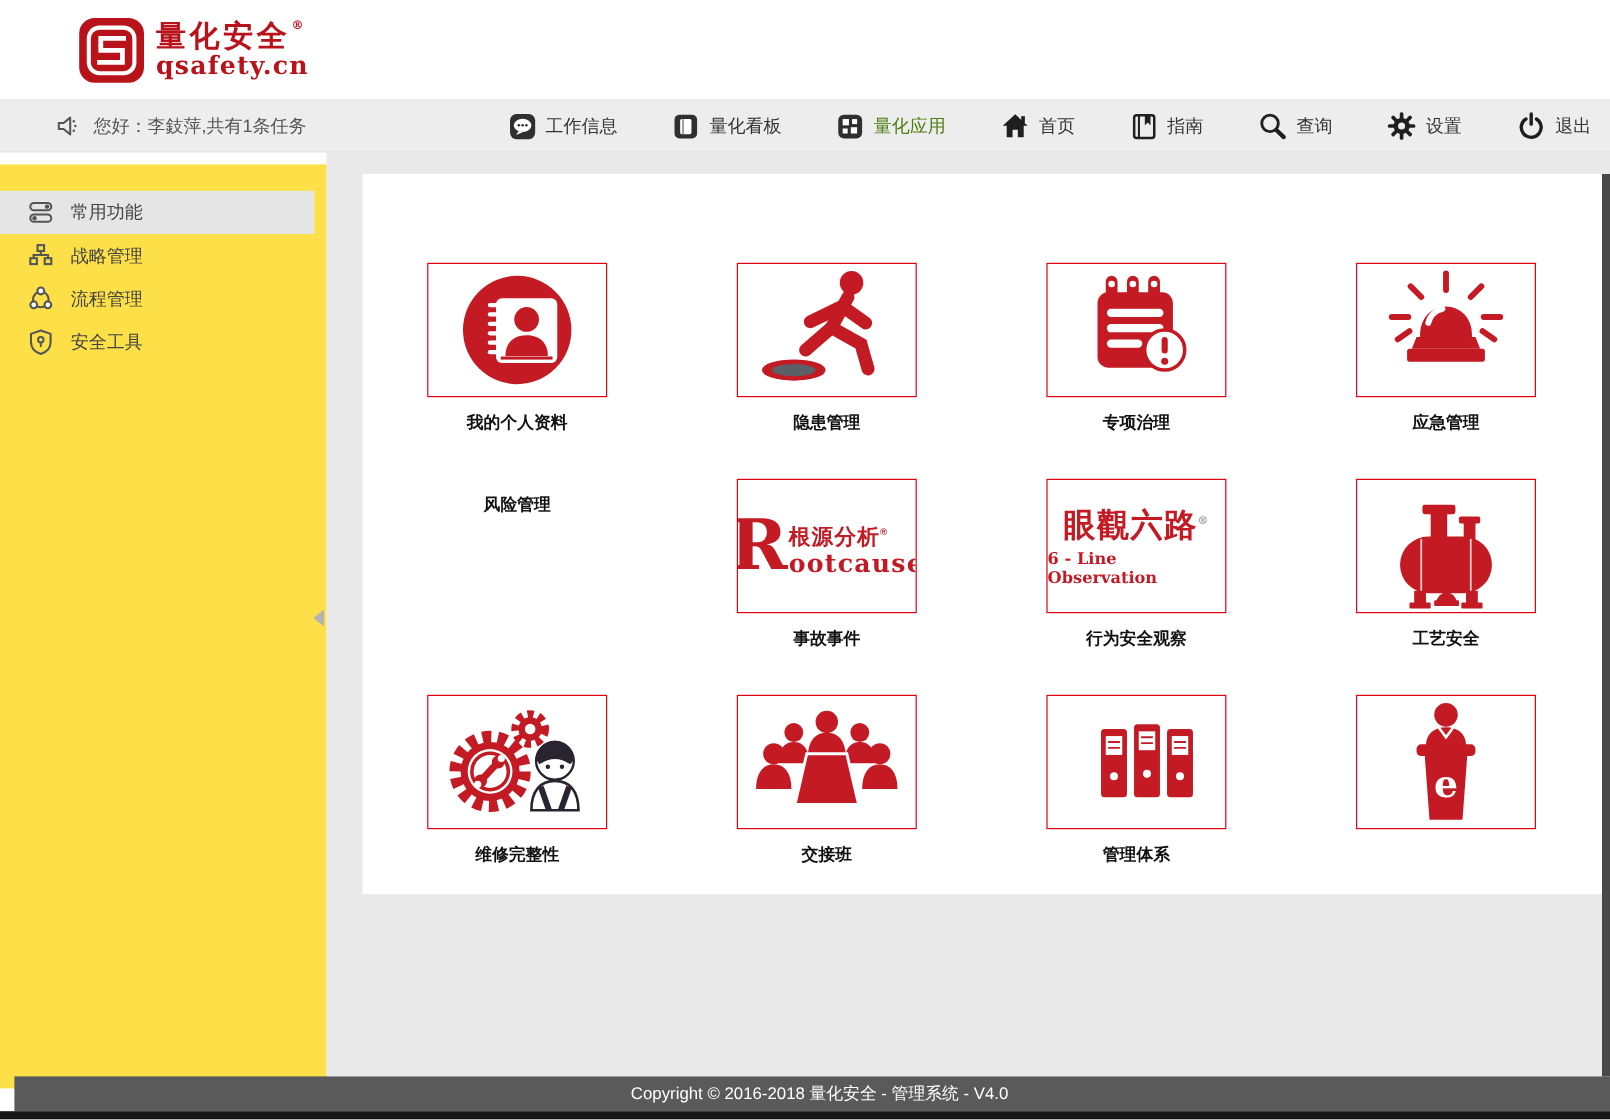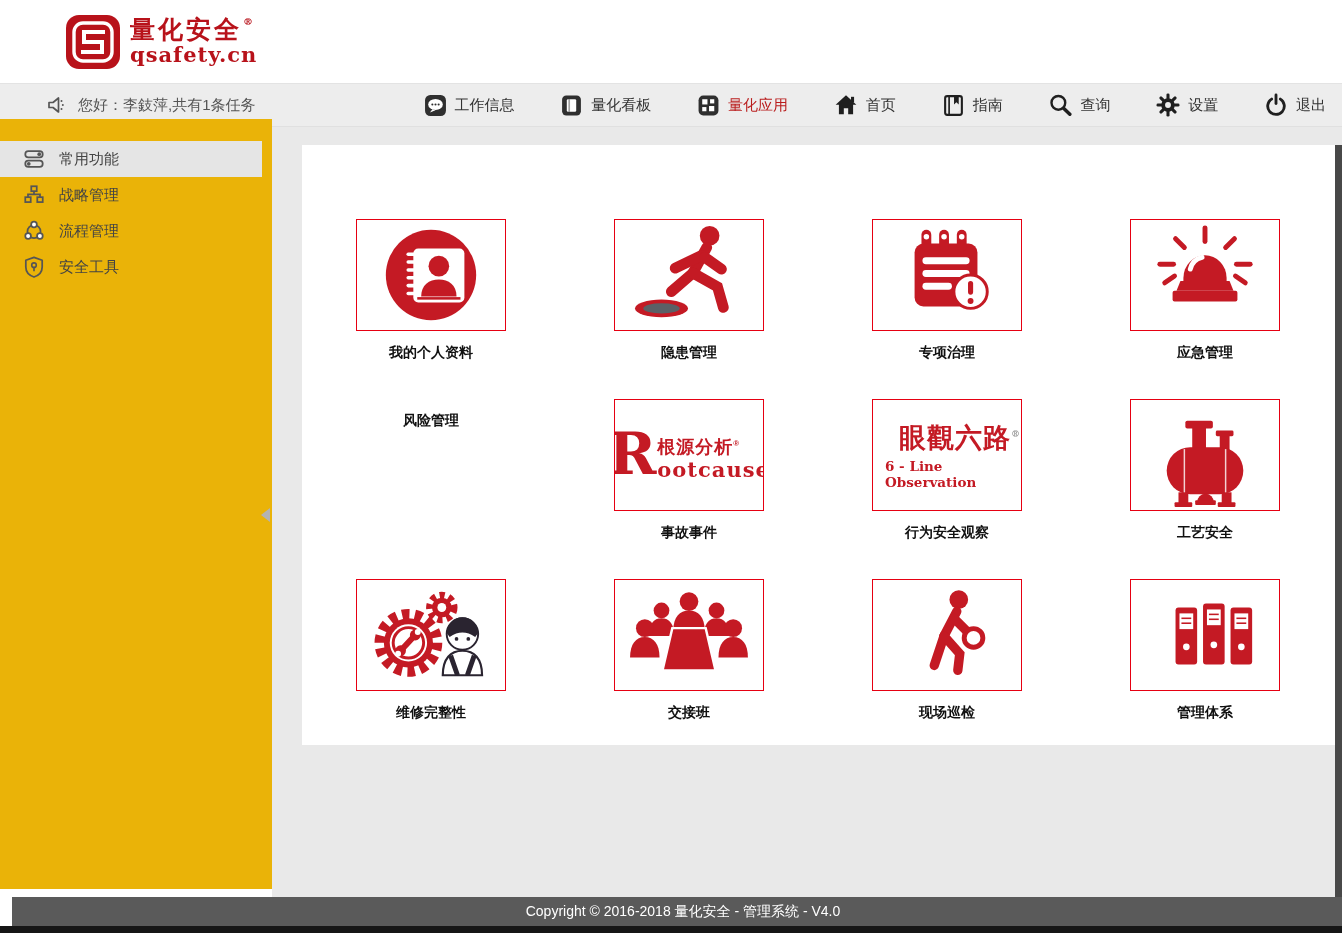--- a/index.html
+++ b/index.html
@@ -17,26 +17,26 @@
   .logo-text { display:flex; flex-direction:column; line-height:1.05; }
   .brand-cn { font-family:"DejaVu Serif","Liberation Serif",serif; font-weight:bold; font-size:25px; color:#b8121a; letter-spacing:3px; }
   .brand-reg { font-size:10px; vertical-align:top; margin-left:1px; }
   .brand-domain { font-family:"DejaVu Serif","Liberation Serif",serif; font-weight:bold; font-size:21px; color:#b8121a; letter-spacing:1px; }
 
   
   .navbar { position:absolute; left:0; top:83px; width:1342px; height:44px; background:#ededed; border-top:1px solid #e3e3e3; border-bottom:1px solid #e0e0e0; display:flex; align-items:center; }
   .greeting { display:flex; align-items:center; gap:10px; margin-left:46px; color:#555; font-size:15px; flex:0 0 auto; }
   .nav-items { flex:1; display:flex; justify-content:space-between; align-items:center; margin-left:168px; padding-right:16px; }
   .nav-item { display:flex; align-items:center; gap:8px; font-size:15px; color:#333; cursor:pointer; white-space:nowrap; }
-  .nav-item.active .nav-label { color:#b91c1c; }
+  .nav-item.active .nav-label { color:#4d7c0f; }
   .nav-icon { display:flex; align-items:center; }
 
   
   .content-bg { position:absolute; left:272px; top:127px; width:1070px; height:770px; background:#e9e9e9; }
-  .sidebar { position:absolute; left:0; top:119px; width:272px; height:770px; background:#eab308; padding-top:22px; }
+  .sidebar { position:absolute; left:0; top:137px; width:272px; height:770px; background:#fde047; padding-top:22px; }
   .side-item { display:flex; align-items:center; gap:13px; height:36px; padding-left:22px; margin-right:10px; font-size:15px; color:#444; cursor:pointer; }
   .side-item.active { background:#e5e5e5; }
   .collapse-arrow { position:absolute; left:261px; top:508px; width:0; height:0; border-top:7px solid transparent; border-bottom:7px solid transparent; border-right:9px solid #b3b3b3; cursor:pointer; }
 
   .panel { position:absolute; left:302px; top:145px; width:1033px; height:600px; background:#fff; overflow:hidden; }
   .grid { display:grid; grid-template-columns:repeat(4,258px); justify-items:center; padding-top:74px; }
   .cell { display:flex; flex-direction:column; align-items:center; margin-bottom:37px; cursor:pointer; }
   .tile { width:150px; height:112px; border:1px solid #e60012; background:#fff; display:flex; align-items:center; justify-content:center; overflow:hidden; }
   .tile-label { margin-top:13px; font-size:14px; font-weight:bold; color:#111; height:18px; }
 
@@ -56,21 +56,21 @@
   .tt-en { color:#d81e1e; font-size:9px; font-weight:bold; letter-spacing:.5px; }
   .tt-job { color:#1d8a34; font-size:8px; font-style:italic; font-weight:bold; }
 
   .rc { display:flex; align-items:flex-start; color:#c41a24; }
   .rc-r { font-family:"DejaVu Serif","Liberation Serif",serif; font-weight:bold; font-size:58px; line-height:.95; }
   .rc-col { display:flex; flex-direction:column; margin-left:1px; margin-top:8px; }
   .rc-cn { font-weight:bold; font-size:18px; letter-spacing:1px; }
   .rc-cn sup { font-size:8px; }
   .rc-en { font-family:"DejaVu Serif","Liberation Serif",serif; font-weight:bold; font-size:21px; letter-spacing:1px; margin-top:-2px; }
 
-  .sl { display:flex; flex-direction:column; align-items:flex-end; color:#c41a24;margin-left:12px; }
+  .sl { display:flex; flex-direction:column; align-items:center; color:#c41a24; }
   .sl-cn { font-family:"DejaVu Serif","Liberation Serif",serif; font-weight:bold; font-size:27px; letter-spacing:1px; }
   .sl-cn sup { font-size:9px; color:#999; }
   .sl-en { font-family:"DejaVu Serif","Liberation Serif",serif; font-weight:bold; font-size:13.5px; margin-top:2px; }
 </style>
 </head>
 <body>
 
 <div class="app">
   <div class="top-corner"></div>
 
@@ -427,35 +427,20 @@
                 <path d="M15 79 c0-14 6-21 15-21 c9 0 15 7 15 21 Z"></path>
               <circle cx="120" cy="49" r="9"></circle>
                 <path d="M105 79 c0-14 6-21 15-21 c9 0 15 7 15 21 Z"></path>
               <path d="M58 49 h34 l10 43 h-54 Z" stroke="#fff" stroke-width="2.5"></path>
             </g>
           </svg>
         </div>
         <div class="tile-label">交接班</div>
       </div>
 
-      <div class="cell">
-        <div class="tile">
-          <svg width="148" height="110" viewBox="0 0 150 112">
-            <circle cx="87" cy="20" r="9.5" fill="#c41a24"></circle>
-            <g stroke="#c41a24" stroke-width="9.5" stroke-linecap="round" fill="none">
-              <path d="M85 32 L72 57"></path>
-              <path d="M82 39 L96 53"></path>
-              <path d="M72 57 L62 87"></path>
-              <path d="M72 57 L88 75 L86 92"></path>
-            </g>
-            <circle cx="102" cy="59" r="9.5" fill="#fff" stroke="#c41a24" stroke-width="5"></circle>
-          </svg>
-        </div>
-        <div class="tile-label">现场巡检</div>
-      </div>
 
       <div class="cell">
         <div class="tile">
           <svg width="148" height="110" viewBox="0 0 150 112">
             <g fill="#c41a24">
               <rect x="45" y="28" width="22" height="58" rx="3"></rect>
               <rect x="73" y="24" width="22" height="62" rx="3"></rect>
               <rect x="101" y="28" width="22" height="58" rx="3"></rect>
             </g>
             <g fill="#fff">

